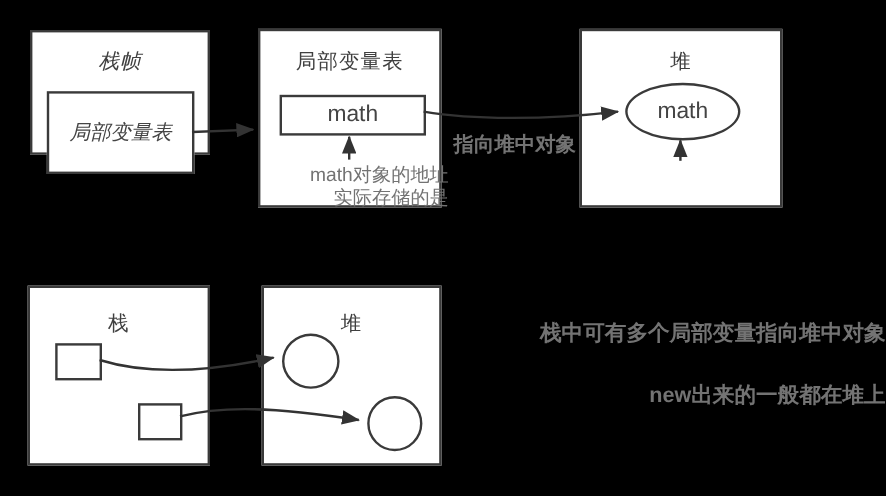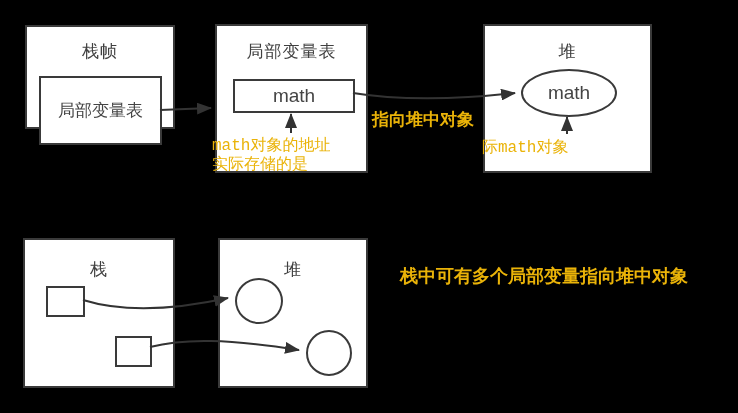--- a/index.html
+++ b/index.html
@@ -17,33 +17,32 @@
     color:#404040; font-size:17px; letter-spacing:1px;
   }
   .inner-rect {
     position:absolute; border:2px solid #3a3a3a; box-sizing:border-box;
     background:#ffffff; display:flex; align-items:center; justify-content:center;
     color:#444444;
   }
   .ellipse { border-radius:50%; }
   .svg-overlay { position:absolute; left:0; top:0; pointer-events:none; }
   .red-note {
-    position:absolute; color:#eab308; text-align:left; line-height:19px;
+    position:absolute; color:#737373; text-align:right; line-height:19px;
     font-size:16px;
-    font-family:Liberation Mono, monospace;
   }
   .red-note.bold { font-weight:bold; }
   .note-big { font-size:18px; font-weight:bold; line-height:20px; }
 </style>
 </head>
 <body>
 
 <div class="canvas">
 
-  <div class="wbox" style="left:25px; top:25px; width:150px; height:104px;">
+  <div class="wbox" style="left:25px; top:25px; width:150px; height:104px;font-style:italic;">
     <div class="box-title" style="top:13px;">栈帧</div>
     <div class="inner-rect" style="left:12px; top:49px; width:123px; height:69px; font-size:17px;">局部变量表</div>
   </div>
 
   <div class="wbox" style="left:215px; top:24px; width:153px; height:149px;">
     <div class="box-title" style="top:14px;">局部变量表</div>
     <div class="inner-rect" style="left:16px; top:53px; width:122px; height:34px; font-size:19px;">math</div>
   </div>
 
   <div class="wbox" style="left:483px; top:24px; width:169px; height:149px;">
@@ -80,19 +79,19 @@
   </svg>
 
   <div class="red-note" style="left:212px; top:137px; width:162px;">
     <div>math对象的地址</div>
     <div>实际存储的是</div>
   </div>
 
   <div class="red-note bold" style="left:372px; top:111px; width:108px; font-size:17px;">指向堆中对象</div>
 
   <div class="red-note" style="left:482px; top:138px; width:160px; line-height:20px;">
-    <div>际math对象</div>
   </div>
 
   <div class="red-note note-big" style="left:400px; top:267px; width:338px;">栈中可有多个局部变量指向堆中对象</div>
 
+  <div class="red-note note-big" style="left:400px; top:319px; width:338px;">new出来的一般都在堆上</div>
 
 </div>
 
 </body></html>

